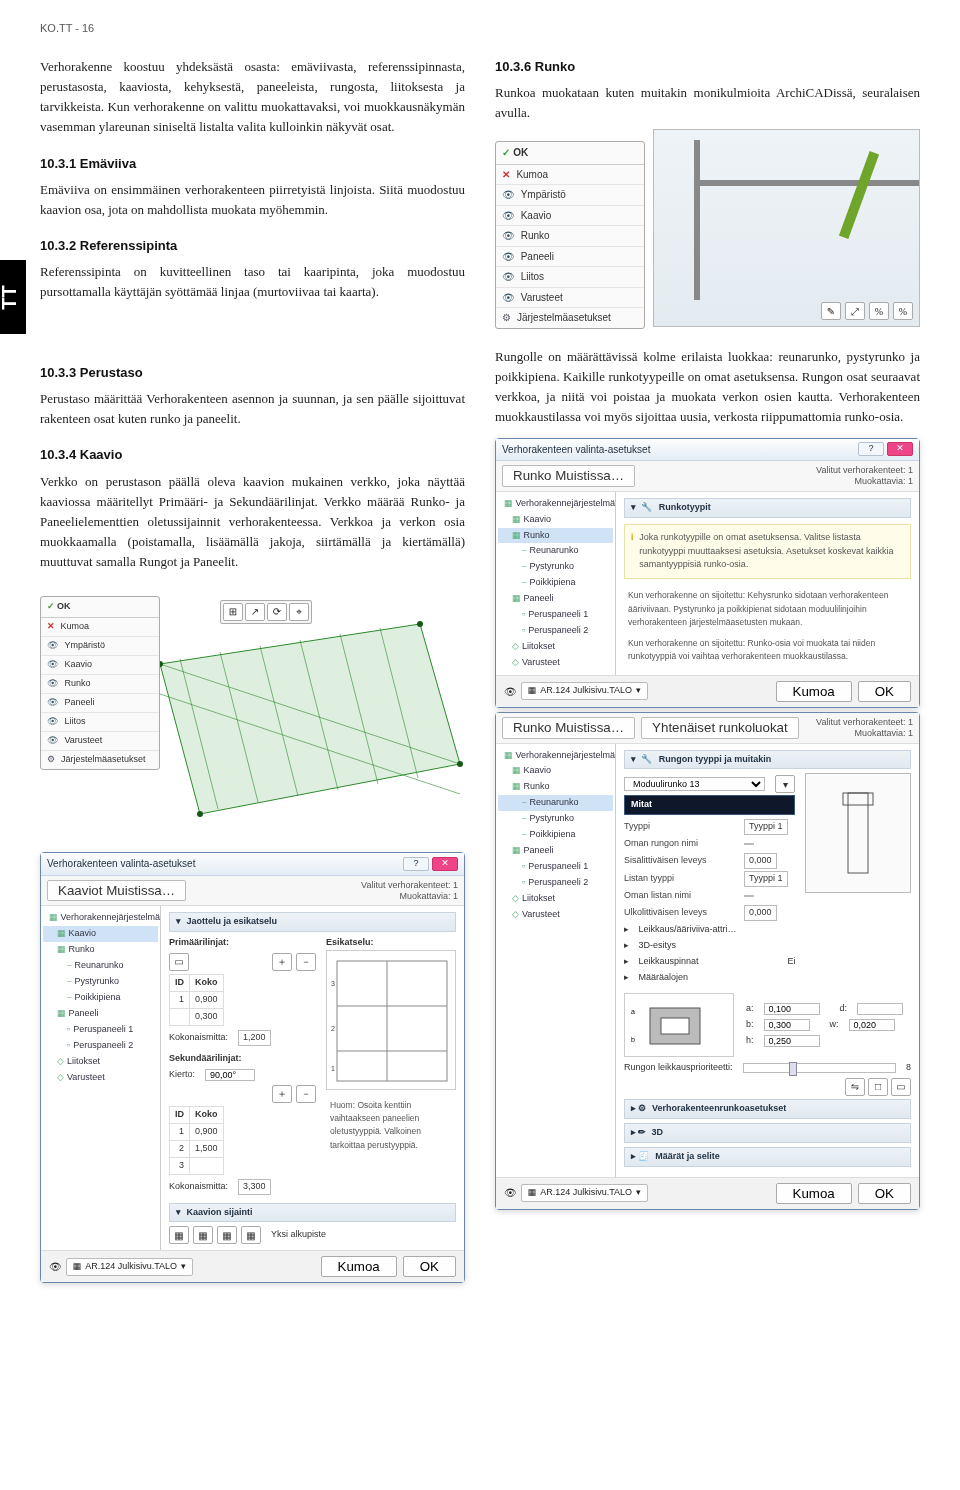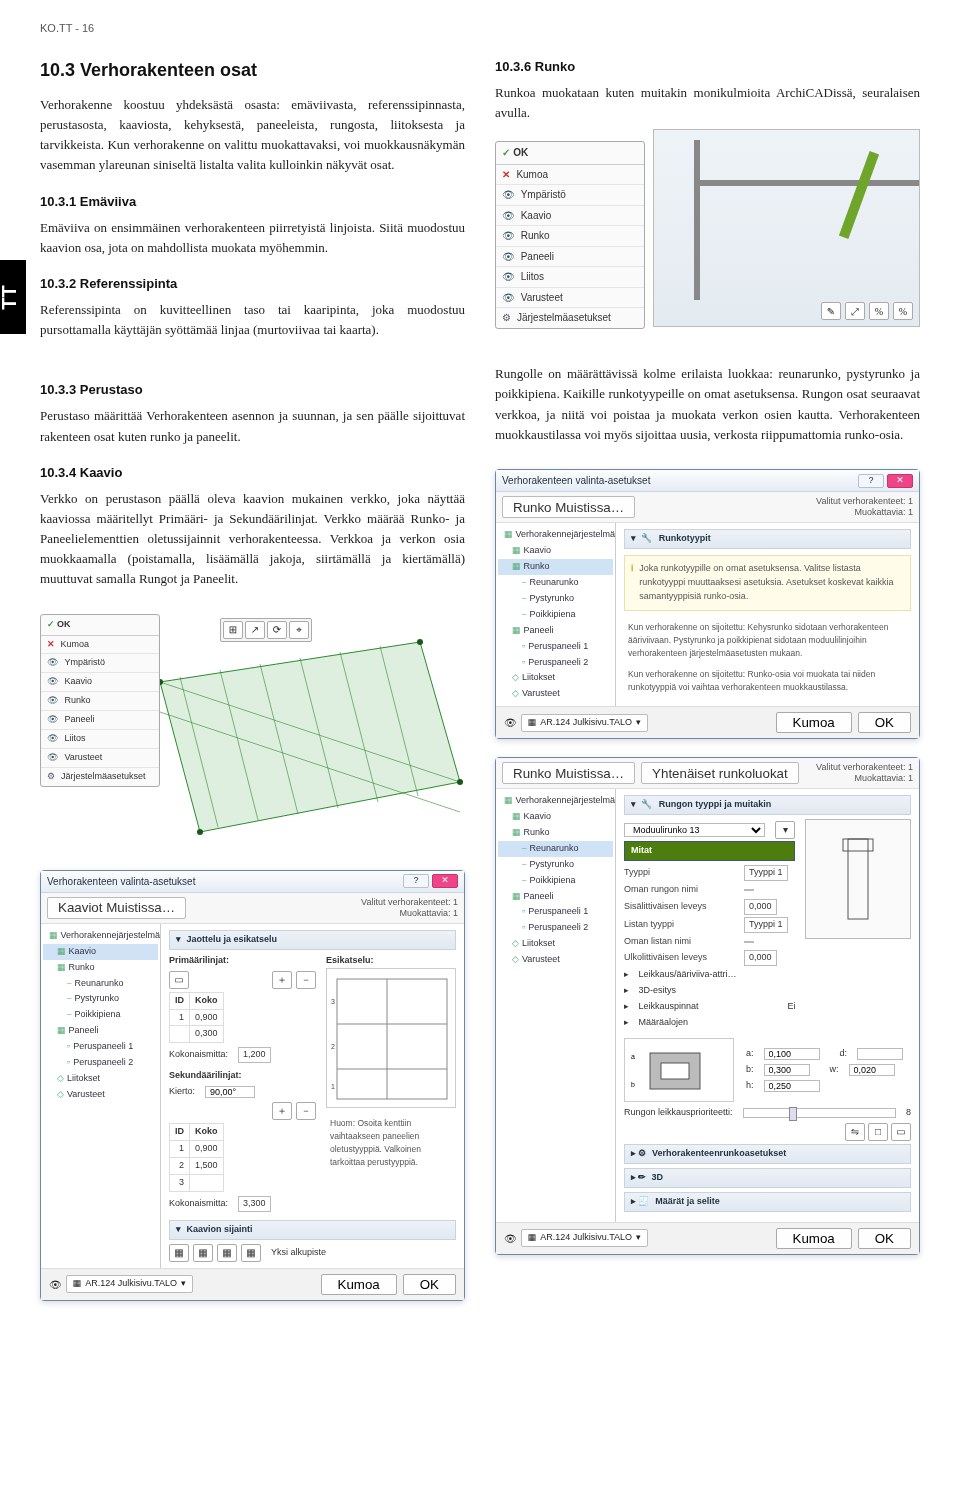--- a/index.html
+++ b/index.html
@@ -104,21 +104,21 @@
   .viewport3d .green-bar { position:absolute; left:200px; top:20px; width:10px; height:90px; background:#6fa52b; transform:rotate(20deg); }
   .viewport3d .tool-row { position:absolute; right:6px; bottom:6px; display:flex; gap:4px; }
   .tool-btn { width:20px; height:18px; background:#fff; border:1px solid #aaa; border-radius:2px; display:flex; align-items:center; justify-content:center; font-size:10px; }
 
   
   .lower-columns {
     display: flex;
     gap: 30px;
   }
   .left-lower { flex:1; }
-  .right-lower { flex:1; display:flex; flex-direction:column; gap:18px; }
+  .right-lower { flex:1; display:flex; flex-direction:column; gap:4px; }
 
   
   .grid-illus {
     height: 250px;
     margin: 12px 0 18px 0;
     background: #fff;
     position: relative;
   }
   .grid-illus .panel-small { position:absolute; left:0; top:0; }
   .grid-illus svg { position:absolute; left:120px; top:30px; }
@@ -192,21 +192,20 @@
 <body>
 
 <div class="page-header">KO.TT - 16</div>
 
 <div class="side-tab">
     <span>TT</span>
   </div>
 
 <div class="columns">
   <div class="col">
-    <h2 class="section-title">10.3  Verhorakenteen osat</h2>
     <p>Verhorakenne koostuu yhdeksästä osasta: emäviivasta, referenssi­pinnasta, perustasosta, kaaviosta, kehyksestä, paneeleista, rungos­ta, liitoksesta ja tarvikkeista. Kun verhorakenne on valittu muo­kattavaksi, voi muokkausnäkymän vasemman ylareunan siniseltä listalta valita kulloinkin näkyvät osat.</p>
     <h3 class="sub-title">10.3.1  Emäviiva</h3>
     <p>Emäviiva on ensimmäinen verhorakenteen piirretyistä linjoista. Siitä muodostuu kaavion osa, jota on mahdollista muokata myö­hemmin.</p>
     <h3 class="sub-title">10.3.2  Referenssipinta</h3>
     <p>Referenssipinta on kuvitteellinen taso tai kaaripinta, joka muo­dostuu pursottamalla käyttäjän syöttämää linjaa (murtoviivaa tai kaarta).</p>
   </div>
 
   <div class="col">
     <h3 class="sub-title" style="margin-top:0">10.3.6  Runko</h3>
     <p>Runkoa muokataan kuten muitakin monikulmioita ArchiCADissä, seuralaisen avulla.</p>
@@ -666,21 +665,21 @@
               <span>▾</span>
               <span>🔧 </span>
               <span>Rungon tyyppi ja muitakin</span>
             </div>
           <div style="display:flex; gap:10px;">
             <div style="flex:1.3;">
               <div class="field-row">
                 <select style="flex:1;"><option>Moduulirunko 13</option></select>
                 <div class="tool-btn">▾</div>
               </div>
-              <div class="section-bar" style="background:#4d7c0f;color:#fff; border-color:#3a577a;">
+              <div class="section-bar" style="background:#0f172a;color:#fff; border-color:#3a577a;">
                   <span>Mitat</span>
                 </div>
               <div class="field-row">
                   <span class="lab">Tyyppi</span>
                   <span class="val">Tyyppi 1</span>
                 </div>
               <div class="field-row">
                   <span class="lab">Oman rungon nimi</span>
                   <span class="val"></span>
                 </div>

